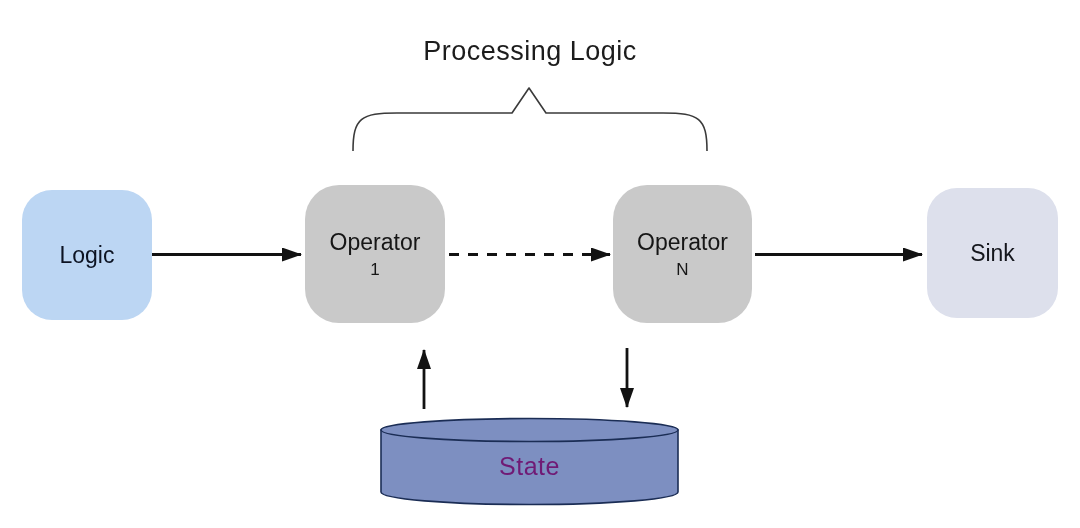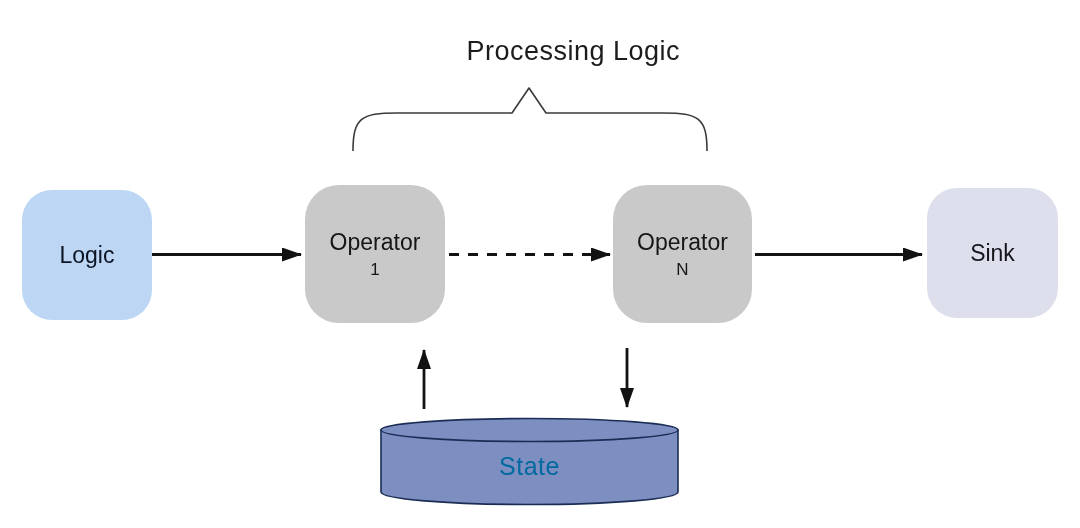--- a/index.html
+++ b/index.html
@@ -20,21 +20,21 @@
     left: 0;
     top: 0;
     width: 1080px;
     height: 528px;
   }
   .title {
     position: absolute;
     left: 380px;
     top: 36px;
     width: 300px;
-    text-align: right;
+    text-align: center;
     font-size: 27px;
     letter-spacing: 0.5px;
     color: #1c1c1c;
   }
   .node {
     position: absolute;
     display: flex;
     flex-direction: column;
     align-items: center;
     justify-content: center;
@@ -136,15 +136,15 @@
 
   <div class="node node-operator-n" style="background-color: rgb(201, 201, 201); color: rgb(22, 22, 22);">
     <span class="label">Operator</span>
     <span class="sublabel">N</span>
   </div>
 
   <div class="node node-sink" style="background-color: rgb(221, 224, 236); color: rgb(20, 22, 28);">
     <span class="label">Sink</span>
   </div>
 
-  <div class="state-label" style="color: #0369a1;">State</div>
+  <div class="state-label" style="color: #701a75;">State</div>
 
 </div>
 
 </body></html>

